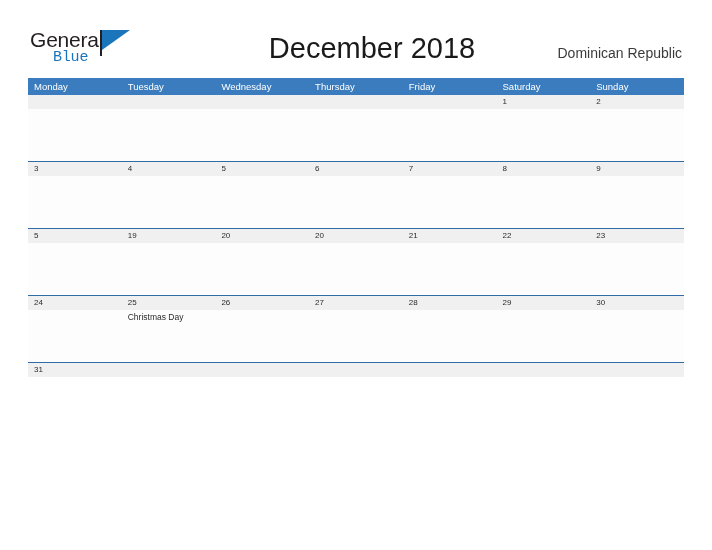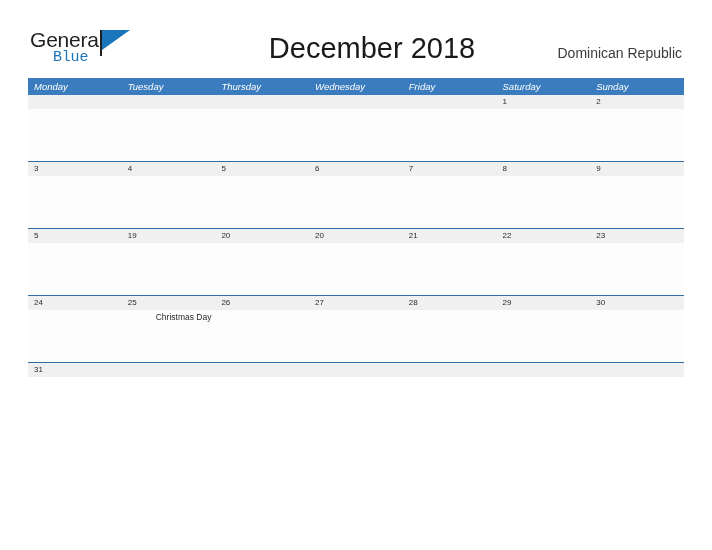--- a/index.html
+++ b/index.html
@@ -110,21 +110,20 @@
   .weekday-cell {
     width: 93.71px;
     flex: 0 0 93.71px;
     color: #ffffff;
     font-size: 9.5px;
     line-height: 17px;
     padding-left: 6px;
     box-sizing: border-box;
     white-space: nowrap;
     font-family: "Liberation Sans", sans-serif;
-    font-style: italic;
   }
 
   .week-row {
     width: 100%;
     border-top: 1.6px solid #2f6ca8;
     box-sizing: border-box;
     background: #fdfdfd;
   }
   .week-row:first-of-type {
     border-top: none;
@@ -159,21 +158,20 @@
     box-sizing: border-box;
     font-size: 8.5px;
     color: #2b2b2b;
     line-height: 11px;
     font-family: "Liberation Sans", sans-serif;
   }
   .event {
     display: block;
     white-space: nowrap;
     font-family: "Liberation Sans", sans-serif;
-    margin-left: 28px;
   }
 </style>
 </head>
 <body>
 
 <div class="page-header">
 
   <div class="logo">
     <span class="logo-general">General</span>
     <span class="logo-pole"></span>
@@ -185,22 +183,22 @@
 
   <div class="cal-region">Dominican Republic</div>
 
 </div>
 
 <div class="calendar">
 
   <div class="weekday-row">
     <div class="weekday-cell">Monday</div>
     <div class="weekday-cell">Tuesday</div>
+    <div class="weekday-cell">Wednesday</div>
     <div class="weekday-cell">Thursday</div>
-    <div class="weekday-cell">Wednesday</div>
     <div class="weekday-cell">Friday</div>
     <div class="weekday-cell">Saturday</div>
     <div class="weekday-cell">Sunday</div>
   </div>
 
   <div id="weeks-container">
       <div class="week-row">
         <div class="numbers">
           <div class="num-cell"></div>
           <div class="num-cell"></div>

